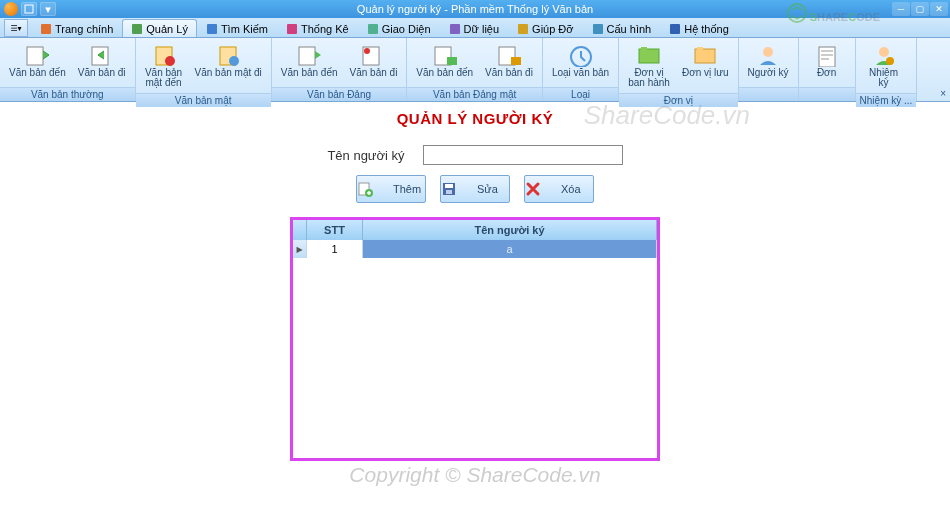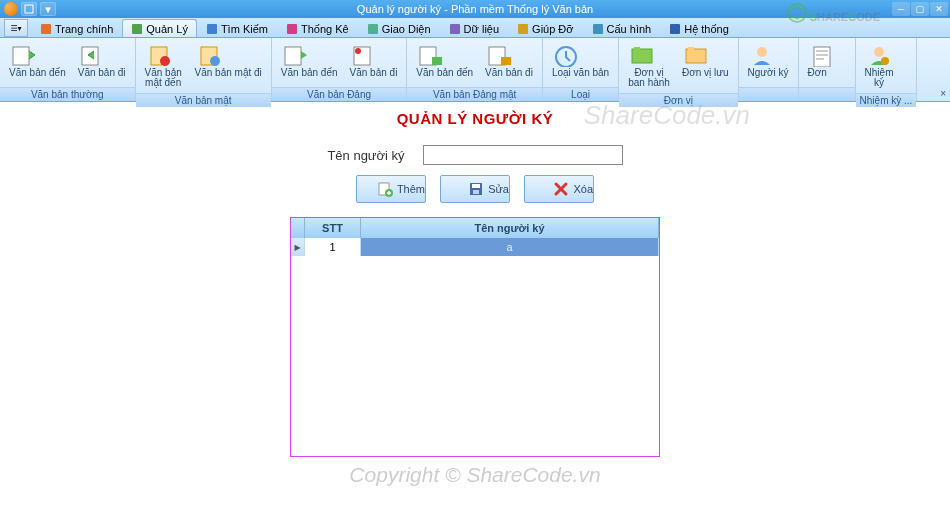--- a/index.html
+++ b/index.html
@@ -13,37 +13,37 @@
 .winbtn{width:18px;height:14px;background:rgba(255,255,255,0.2);border-radius:2px;display:flex;align-items:center;justify-content:center;color:#fff;font-size:9px}
 .tabs{height:20px;background:linear-gradient(#d0e8fb,#b8dcf8);display:flex;align-items:flex-end;border-bottom:1px solid #7aa8d6;padding-left:4px;gap:0}
 .app-menu{width:24px;height:18px;background:linear-gradient(#e8f4ff,#c5e0f8);border:1px solid #8bb5e0;display:flex;align-items:center;justify-content:center;font-size:8px;margin-right:3px}
 .tab{height:18px;padding:0 8px;display:flex;align-items:center;gap:3px;border:1px solid transparent;border-bottom:none}
 .tab.active{background:linear-gradient(#f0f8ff,#d8ecfd);border-color:#8bb5e0;border-radius:3px 3px 0 0}
 .tab-icon{width:12px;height:12px;display:inline-block}
 .ribbon{height:64px;background:linear-gradient(#e8f4ff,#d0e8fb);border-bottom:1px solid #7aa8d6;display:flex;position:relative}
 .group{display:flex;flex-direction:column;height:100%;border-right:1px solid #b0d0ed}
 .group-body{flex:1;display:flex;align-items:flex-start;padding:2px 4px;gap:2px}
 .group-label{height:14px;background:linear-gradient(#c8e2fb,#b0d4f5);text-align:center;font-size:10px;color:#2a5a8a;border-top:1px solid #b0d0ed;line-height:14px;padding:0 4px}
-.rbtn{display:flex;flex-direction:column;align-items:flex-start;justify-content:flex-start;padding:2px 4px;min-width:48px;text-align:center;border:1px solid transparent;border-radius:2px}
+.rbtn{display:flex;flex-direction:column;align-items:center;justify-content:flex-start;padding:2px 4px;min-width:48px;text-align:center;border:1px solid transparent;border-radius:2px}
 .ricon{width:28px;height:24px;margin-bottom:1px}
 .rlbl{font-size:10px;line-height:10px;color:#2a4a6a}
 .ribbon-close{position:absolute;right:4px;bottom:2px;font-size:10px;color:#2a5a8a}
 .watermark{position:absolute;right:70px;top:2px;font-size:20px;font-weight:bold;color:rgba(100,100,100,0.3);display:flex;align-items:flex-end;gap:2px;z-index:99}
 .watermark .g{color:rgba(80,180,60,0.5)}
 .watermark2{position:absolute;right:200px;top:100px;font-size:26px;font-style:italic;color:rgba(150,150,150,0.3);z-index:99}
 .watermark3{position:absolute;left:50%;transform:translateX(-50%);bottom:18px;font-size:21px;font-style:italic;color:rgba(130,130,130,0.4);z-index:99}
 .content{position:relative;padding-top:8px}
 .heading{text-align:center;color:#c00;font-weight:bold;font-size:15px;letter-spacing:0.5px}
 .form-row{display:flex;align-items:center;justify-content:center;margin-top:18px;gap:18px}
 .form-label{font-size:13px;color:#333}
 .form-input{width:200px;height:20px;border:1px solid #888;padding:0 3px}
 .btn-row{display:flex;justify-content:center;gap:14px;margin-top:10px}
-.btn{width:70px;height:28px;background:linear-gradient(#e8f4ff,#bfe0fb);border:1px solid #7aa8d6;border-radius:2px;display:flex;align-items:center;justify-content:flex-end;gap:4px;font-size:11px;color:#2a4a6a}
+.btn{width:70px;height:28px;background:linear-gradient(#e8f4ff,#bfe0fb);border:1px solid #7aa8d6;border-radius:2px;display:flex;align-items:center;justify-content:flex-start;gap:20px;font-size:11px;color:#2a4a6a}
 .btn-icon{width:16px;height:16px}
-.grid{width:370px;margin:14px auto 0;border:1px solid #d946ef}
+.grid{width:370px;margin:14px auto 0;border:3px solid #d946ef}
 .grid-head{display:flex;background:linear-gradient(#c8e6ff,#9dd0f5);height:20px}
 .gh{border-right:1px solid #8ab4d8;display:flex;align-items:center;justify-content:center;font-weight:bold;color:#2a4a6a;font-size:11px}
 .gh0{width:14px}
 .gh1{width:56px}
 .gh2{flex:1}
 .grid-row{display:flex;height:18px}
 .gc{border-right:1px solid #c0d8ee;display:flex;align-items:center;justify-content:center;font-size:11px}
 .gc0{width:14px;background:linear-gradient(#dceefd,#c0ddf6);color:#555;font-size:8px}
 .gc1{width:56px;background:#fff}
 .gc2{flex:1;background:#6a9bd8;color:#e0ecf8}

